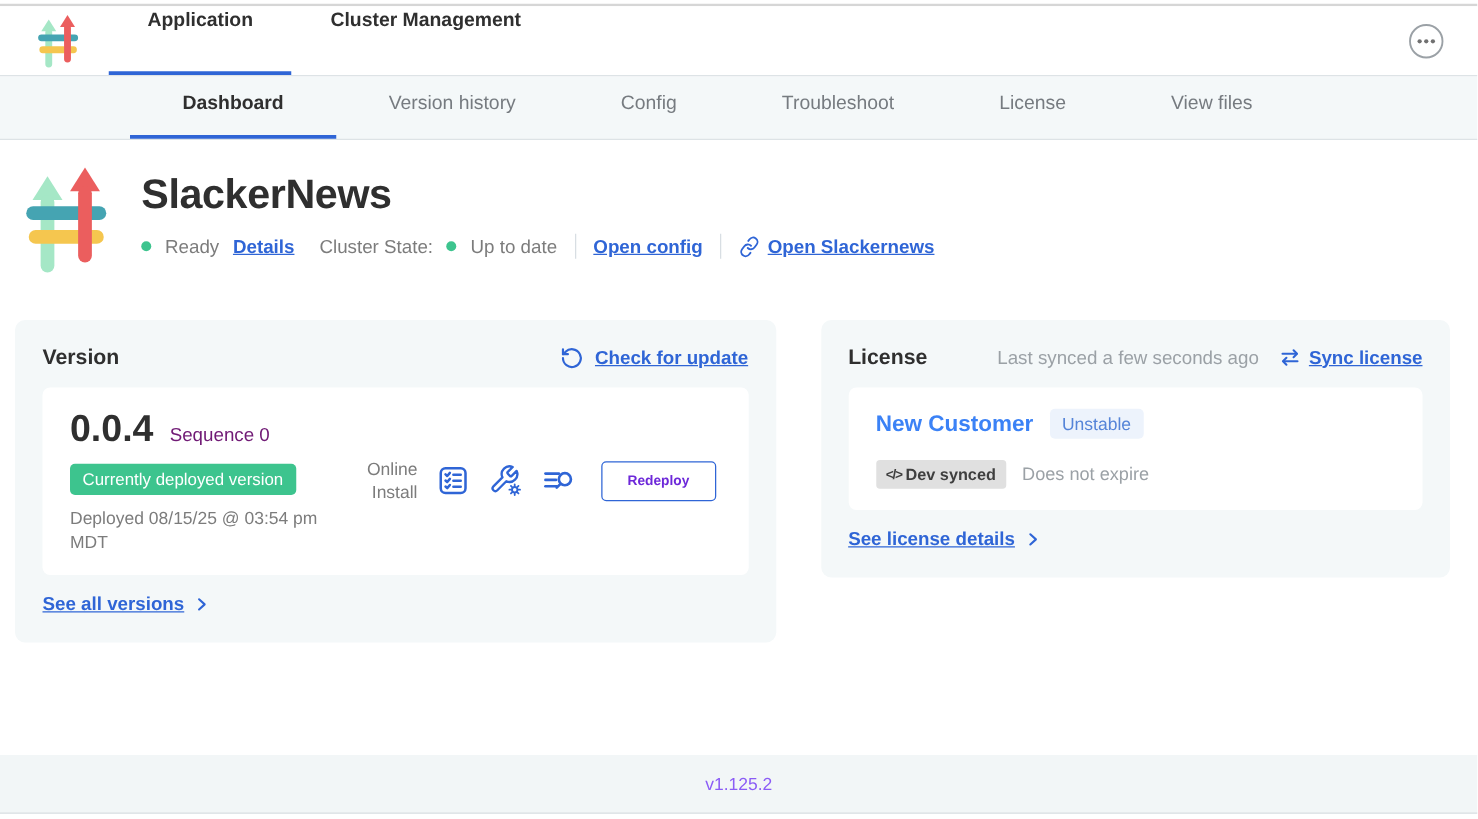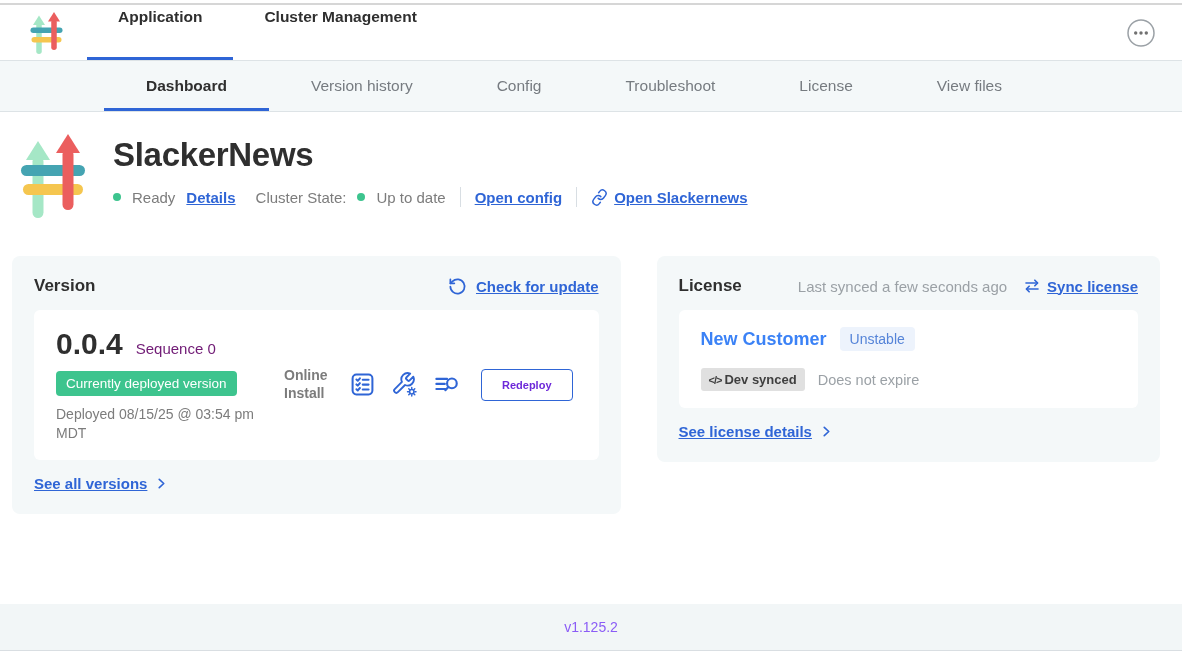--- a/index.html
+++ b/index.html
@@ -11,21 +11,21 @@
   .topnav { height:56px; background:#fff; border-bottom:1px solid #dde3e6; display:flex; align-items:stretch; position:relative; }
   .topnav .logo-wrap { align-self:center; margin-left:30px; display:flex; }
   .topnav-tabs { display:flex; margin-left:24px; }
   .top-tab { display:flex; padding:0 31px; font-size:15.5px; font-weight:600; color:#2f2f2f; border-bottom:3px solid transparent; border-top:3px solid transparent; cursor:pointer; }
   .top-tab.active { border-bottom-color:#2f65d6; }
   .topnav .spacer { flex:1; }
   .overflow-btn { align-self:center; margin-right:26px; cursor:pointer; display:flex; }
 
   
   .subnav { height:51px; background:#f4f8f9; border-bottom:1px solid #dde3e6; display:flex; padding-left:104px; }
-  .sub-item { display:flex; align-items:center; padding:4px 42px; font-size:15.5px; color:#767b80; border-bottom:3px solid transparent; border-top:3px solid transparent; cursor:pointer; }
+  .sub-item { display:flex; align-items:flex-end; padding:16px 42px; font-size:15.5px; color:#767b80; border-bottom:3px solid transparent; border-top:3px solid transparent; cursor:pointer; }
   .sub-item.active { color:#2f2f2f; font-weight:600; border-bottom-color:#2f65d6; }
 
   
   .main { height:492px; background:#fff; }
   .app-header { display:flex; padding:20px 0 0 20px; gap:27px; }
   .page-title { font-size:33px; font-weight:700; color:#2f2f2f; letter-spacing:-0.3px; margin-top:4px; }
   .status-row { display:flex; align-items:center; gap:11px; margin-top:13px; font-size:15px; color:#7c7c7c; }
   .dot { width:8px; height:8px; border-radius:50%; background:#3dc48e; display:inline-block; }
   .vdiv { width:1px; height:20px; background:#d8dee3; margin:0 3px; }
   a.lnk, .lnk { color:#2f65d6; font-weight:600; text-decoration:underline; cursor:pointer; font-size:15px; }
@@ -43,21 +43,21 @@
 
   
   .ver-flex { display:flex; align-items:center; justify-content:space-between; }
   .ver-left { width:228px; }
   .ver-num-row { display:flex; align-items:baseline; gap:13px; }
   .ver-num { font-size:30px; font-weight:700; color:#2f2f2f; }
   .seq { font-size:15px; color:#701a75; }
   .green-badge { display:inline-block; margin-top:10px; background:#3dc48e; color:#fff; font-size:13.5px; padding:5px 10px; border-radius:4px; }
   .deployed-at { margin-top:9px; font-size:14px; color:#7c7c7c; line-height:1.35; width:218px; }
   .ver-right { display:flex; align-items:center; gap:15px; padding-right:4px; }
-  .install-type { width:50px; font-size:14px; font-weight:700; color:#7c7c7c; line-height:1.25; }
+  .install-type { width:50px; font-size:14px; font-weight:400; color:#7c7c7c; line-height:1.25;text-align:right; }
   .icon-btn { display:flex; cursor:pointer; }
   .redeploy-btn { background:#fff; border:1.5px solid #2f65d6; color:#6d28d9; font-weight:700; font-size:11px; font-family:Liberation Sans, sans-serif; border-radius:4px; padding:9px 20px; cursor:pointer; margin-left:6px; }
   .see-link-row { margin-top:15px; display:flex; align-items:center; gap:7px; }
 
   
   .cust-row { display:flex; align-items:center; gap:13px; }
   .cust-name { font-size:18px; font-weight:700; color:#3b82f6; }
   .chan-badge { background:#edf3fc; color:#5584d8; font-size:14px; padding:4px 10px; border-radius:4px; }
   .lic-row { display:flex; align-items:center; gap:13px; margin-top:17px; }
   .type-badge { background:#e0e0e0; color:#3f3f3f; font-size:13px; font-weight:700; padding:4px 8px; border-radius:3px; display:inline-flex; align-items:center; gap:3px; }

